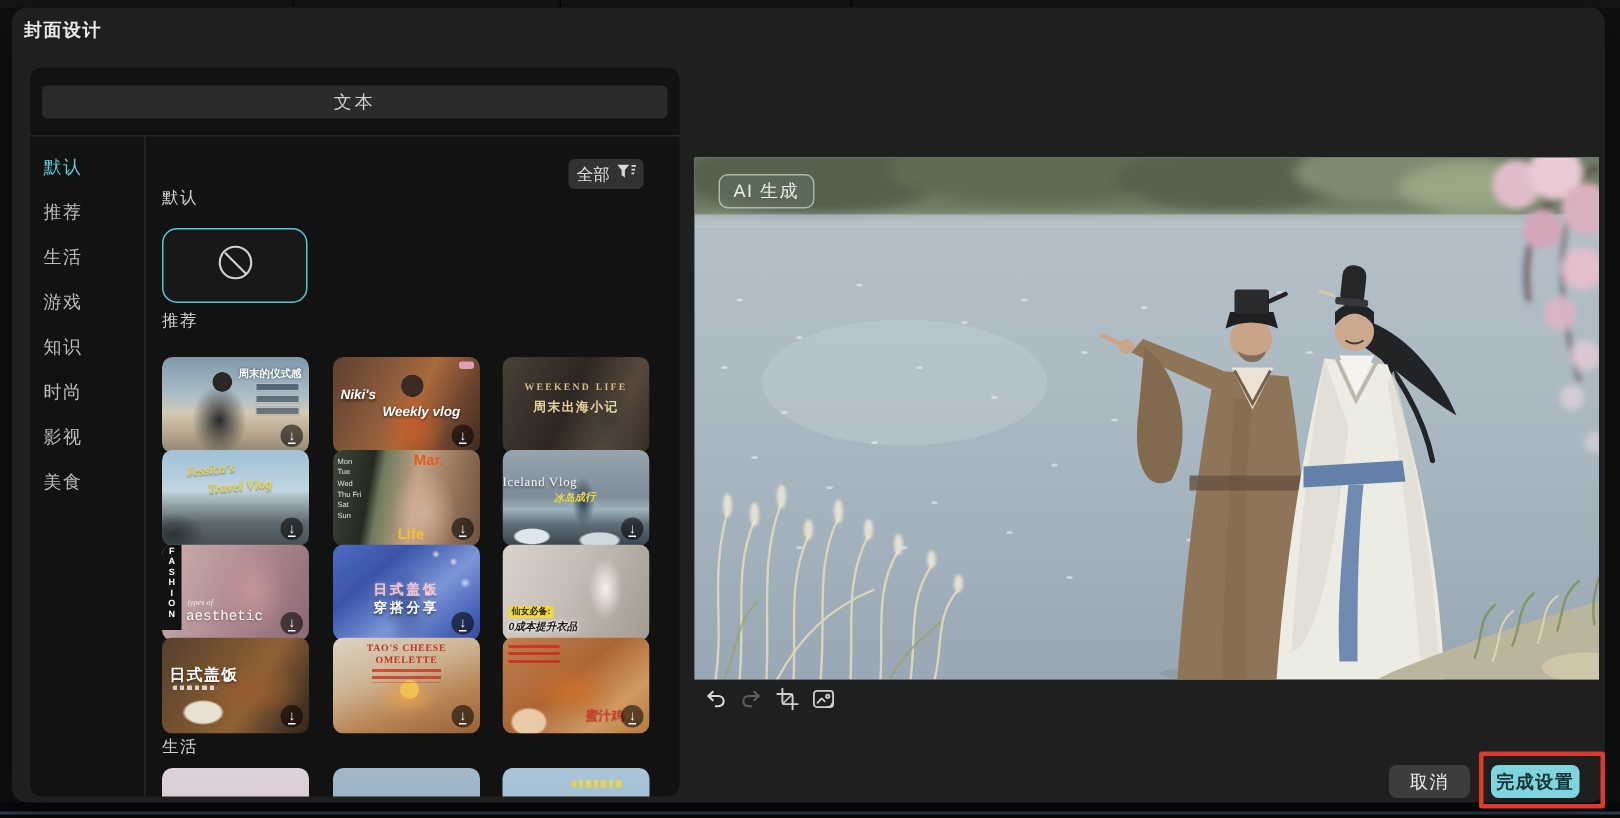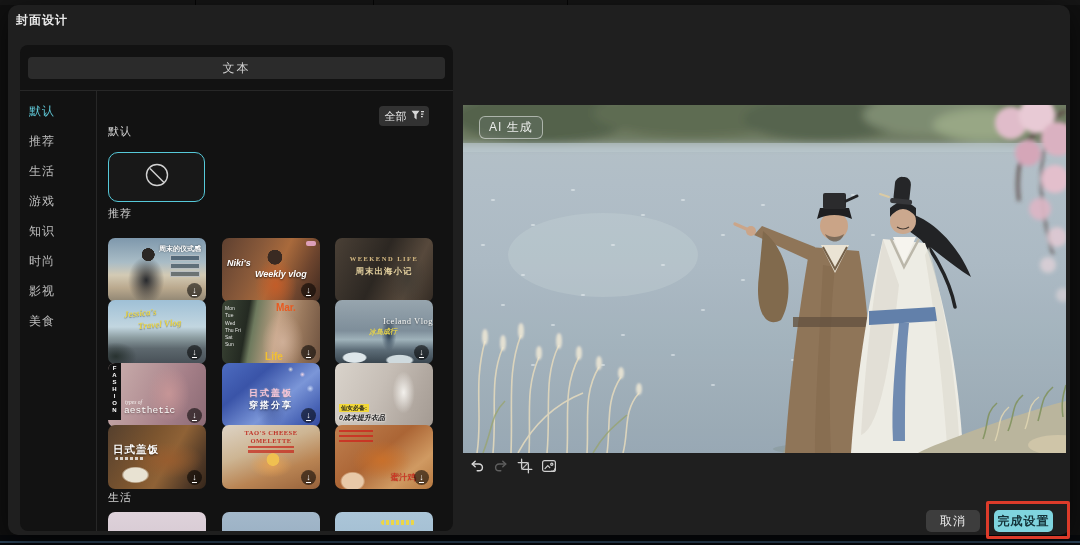--- a/index.html
+++ b/index.html
@@ -107,21 +107,21 @@
   .t3-l1{left:0;right:0;top:17px;text-align:center;font-size:6.5px;letter-spacing:1.5px;color:#d8bc84;
          font-family:"Liberation Serif","DejaVu Serif",serif;font-weight:700;}
   .t3-l2{left:0;right:0;top:28px;text-align:center;font-size:8.5px;font-weight:800;color:#e6d3a0;letter-spacing:1px;}
   .t4-l1{left:16px;top:8px;font-size:9px;font-style:italic;font-weight:700;color:#e8d44a;transform:rotate(-5deg);
          font-family:"Liberation Serif","DejaVu Serif",serif;text-shadow:0 1px 1px rgba(0,0,0,.35);}
   .t4-l2{left:30px;top:19px;font-size:9px;font-style:italic;font-weight:700;color:#e8d44a;transform:rotate(-5deg);
          font-family:"Liberation Serif","DejaVu Serif",serif;text-shadow:0 1px 1px rgba(0,0,0,.35);}
   .t5-title{left:55%;top:2px;font-size:10px;font-weight:900;color:#e85a20;}
   .t5-sub{left:44%;bottom:2px;font-size:10px;font-weight:900;color:#f2c030;}
   .t5-days{position:absolute;left:3px;top:5px;width:16px;font-size:5px;line-height:1.45;color:rgba(255,255,255,.85);white-space:normal;}
-  .t6-l1{left:0;right:0;top:16px;text-align:right;font-size:8.5px;color:#f4f4f2;letter-spacing:.5px;
+  .t6-l1{left:0;right:0;top:16px;text-align:left;font-size:8.5px;color:#f4f4f2;letter-spacing:.5px;
          font-family:"Liberation Serif","DejaVu Serif",serif;text-shadow:0 1px 2px rgba(0,0,0,.5);}
   .t6-l2{left:34px;top:27px;font-size:7px;font-style:italic;font-weight:700;color:#e8d44a;transform:rotate(-3deg);}
   .t7-bar{position:absolute;left:0;top:0;width:13px;height:57px;background:#121212;display:flex;justify-content:center;}
   .t7-vert{writing-mode:vertical-rl;text-orientation:upright;font-size:6px;font-weight:800;color:#fff;letter-spacing:1px;margin-top:2px;}
   .t7-small{left:17px;top:36px;font-size:5.5px;font-style:italic;color:#f4f0ee;
             font-family:"Liberation Serif","DejaVu Serif",serif;}
   .t7-big{left:16px;top:42px;font-size:9.5px;color:#fbfaf8;font-family:Liberation Mono, monospace;
           text-shadow:0 1px 2px rgba(0,0,0,.4);}
   .t8-l1{left:0;right:0;top:24px;text-align:center;font-size:9px;font-weight:800;color:#f5c3d7;letter-spacing:2px;
          text-shadow:0 0 2px rgba(255,255,255,.6),0 1px 2px rgba(0,0,0,.4);}

